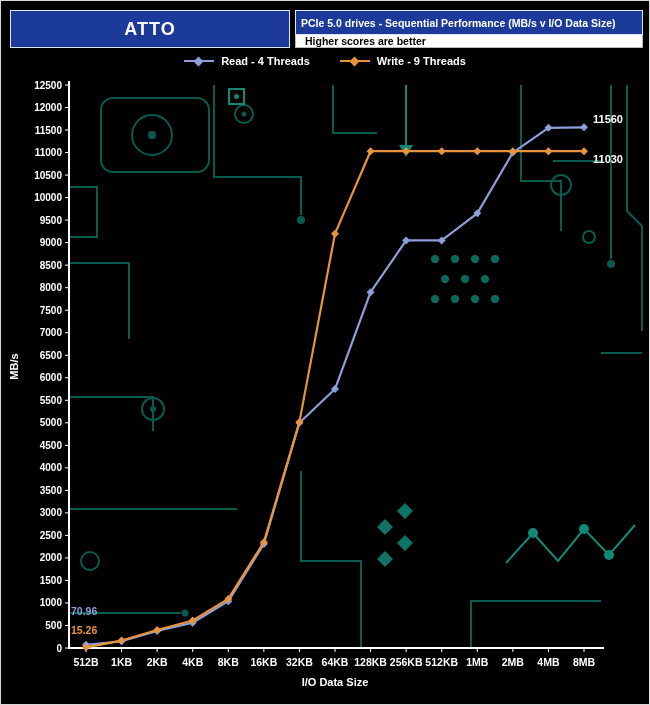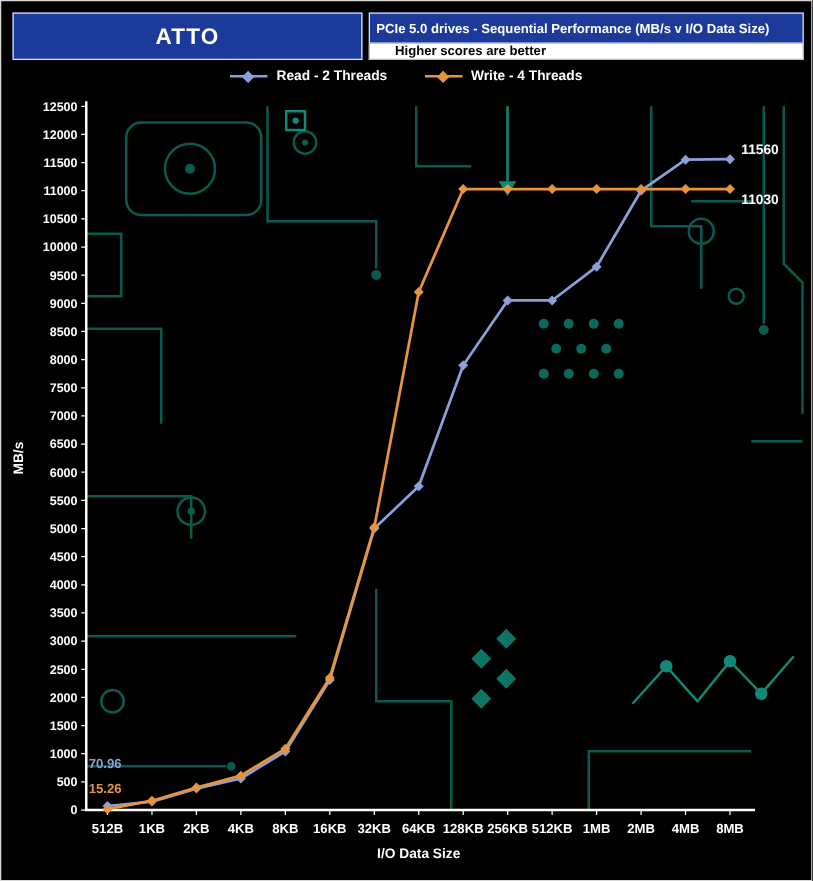--- a/index.html
+++ b/index.html
@@ -15,21 +15,21 @@
     color:#fff;font-weight:bold;font-size:18px;letter-spacing:1px;
   }
   .title-box{flex:1;display:flex;flex-direction:column;}
   .title-row{
     height:36px;background:#1b3a9a;border:1px solid #dfe4f2;box-sizing:border-box;
     color:#fff;font-size:10.5px;font-weight:bold;display:flex;align-items:center;padding-left:5px;
     white-space:nowrap;overflow:hidden;
   }
   .subtitle-row{
     height:18px;background:#fff;border:1px solid #bbb;border-top:none;box-sizing:border-box;
-    color:#000;font-size:10.5px;font-weight:bold;display:flex;align-items:center;padding-left:20px;
+    color:#000;font-size:10.5px;font-weight:bold;display:flex;align-items:center;padding-left:9px;
   }
   .legend{position:absolute;top:52px;left:0;right:0;height:16px;display:flex;justify-content:center;gap:30px;align-items:center;z-index:3;}
   .legend-item{display:flex;align-items:center;gap:7px;}
   .legend-line{width:30px;height:2px;position:relative;display:inline-block;}
   .legend-diamond{position:absolute;left:11px;top:-2.5px;width:7px;height:7px;transform:rotate(45deg);}
   .legend-label{color:#fff;font-size:11px;font-weight:bold;}
   svg text{font-family:"Liberation Sans",sans-serif;}
   .ytick{fill:#fff;font-size:10px;font-weight:bold;}
   .xtick{fill:#fff;font-size:10.5px;font-weight:bold;}
   .axis-title{fill:#fff;font-size:11px;font-weight:bold;}
@@ -49,27 +49,27 @@
       <div class="title-row">PCIe 5.0 drives - Sequential Performance (MB/s v I/O Data Size)</div>
       <div class="subtitle-row">Higher scores are better</div>
     </div>
   </div>
 
   <div class="legend" id="legend">
       <div class="legend-item">
         <span class="legend-line" style="background: rgb(140, 159, 216);">
           <span class="legend-diamond" style="background: rgb(140, 159, 216);"></span>
         </span>
-        <span class="legend-label">Read - 2 Threads</span>
+        <span class="legend-label">Read - 4 Threads</span>
       </div>
       <div class="legend-item">
         <span class="legend-line" style="background: rgb(232, 148, 60);">
           <span class="legend-diamond" style="background: rgb(232, 148, 60);"></span>
         </span>
-        <span class="legend-label">Write - 4 Threads</span>
+        <span class="legend-label">Write - 9 Threads</span>
       </div>
     </div>
 
   <svg id="chart" width="650" height="705" viewBox="0 0 650 705" style="position:absolute;top:0;left:0;">
 
     <g fill="none" stroke="#0d6a5e" stroke-width="2" opacity="0.85">
       <rect x="100" y="97" width="108" height="74" rx="12"></rect>
       <circle cx="151" cy="134" r="20"></circle>
       <circle cx="151" cy="134" r="4" fill="#0d6a5e" stroke="none"></circle>
       <circle cx="243" cy="113" r="9"></circle>

